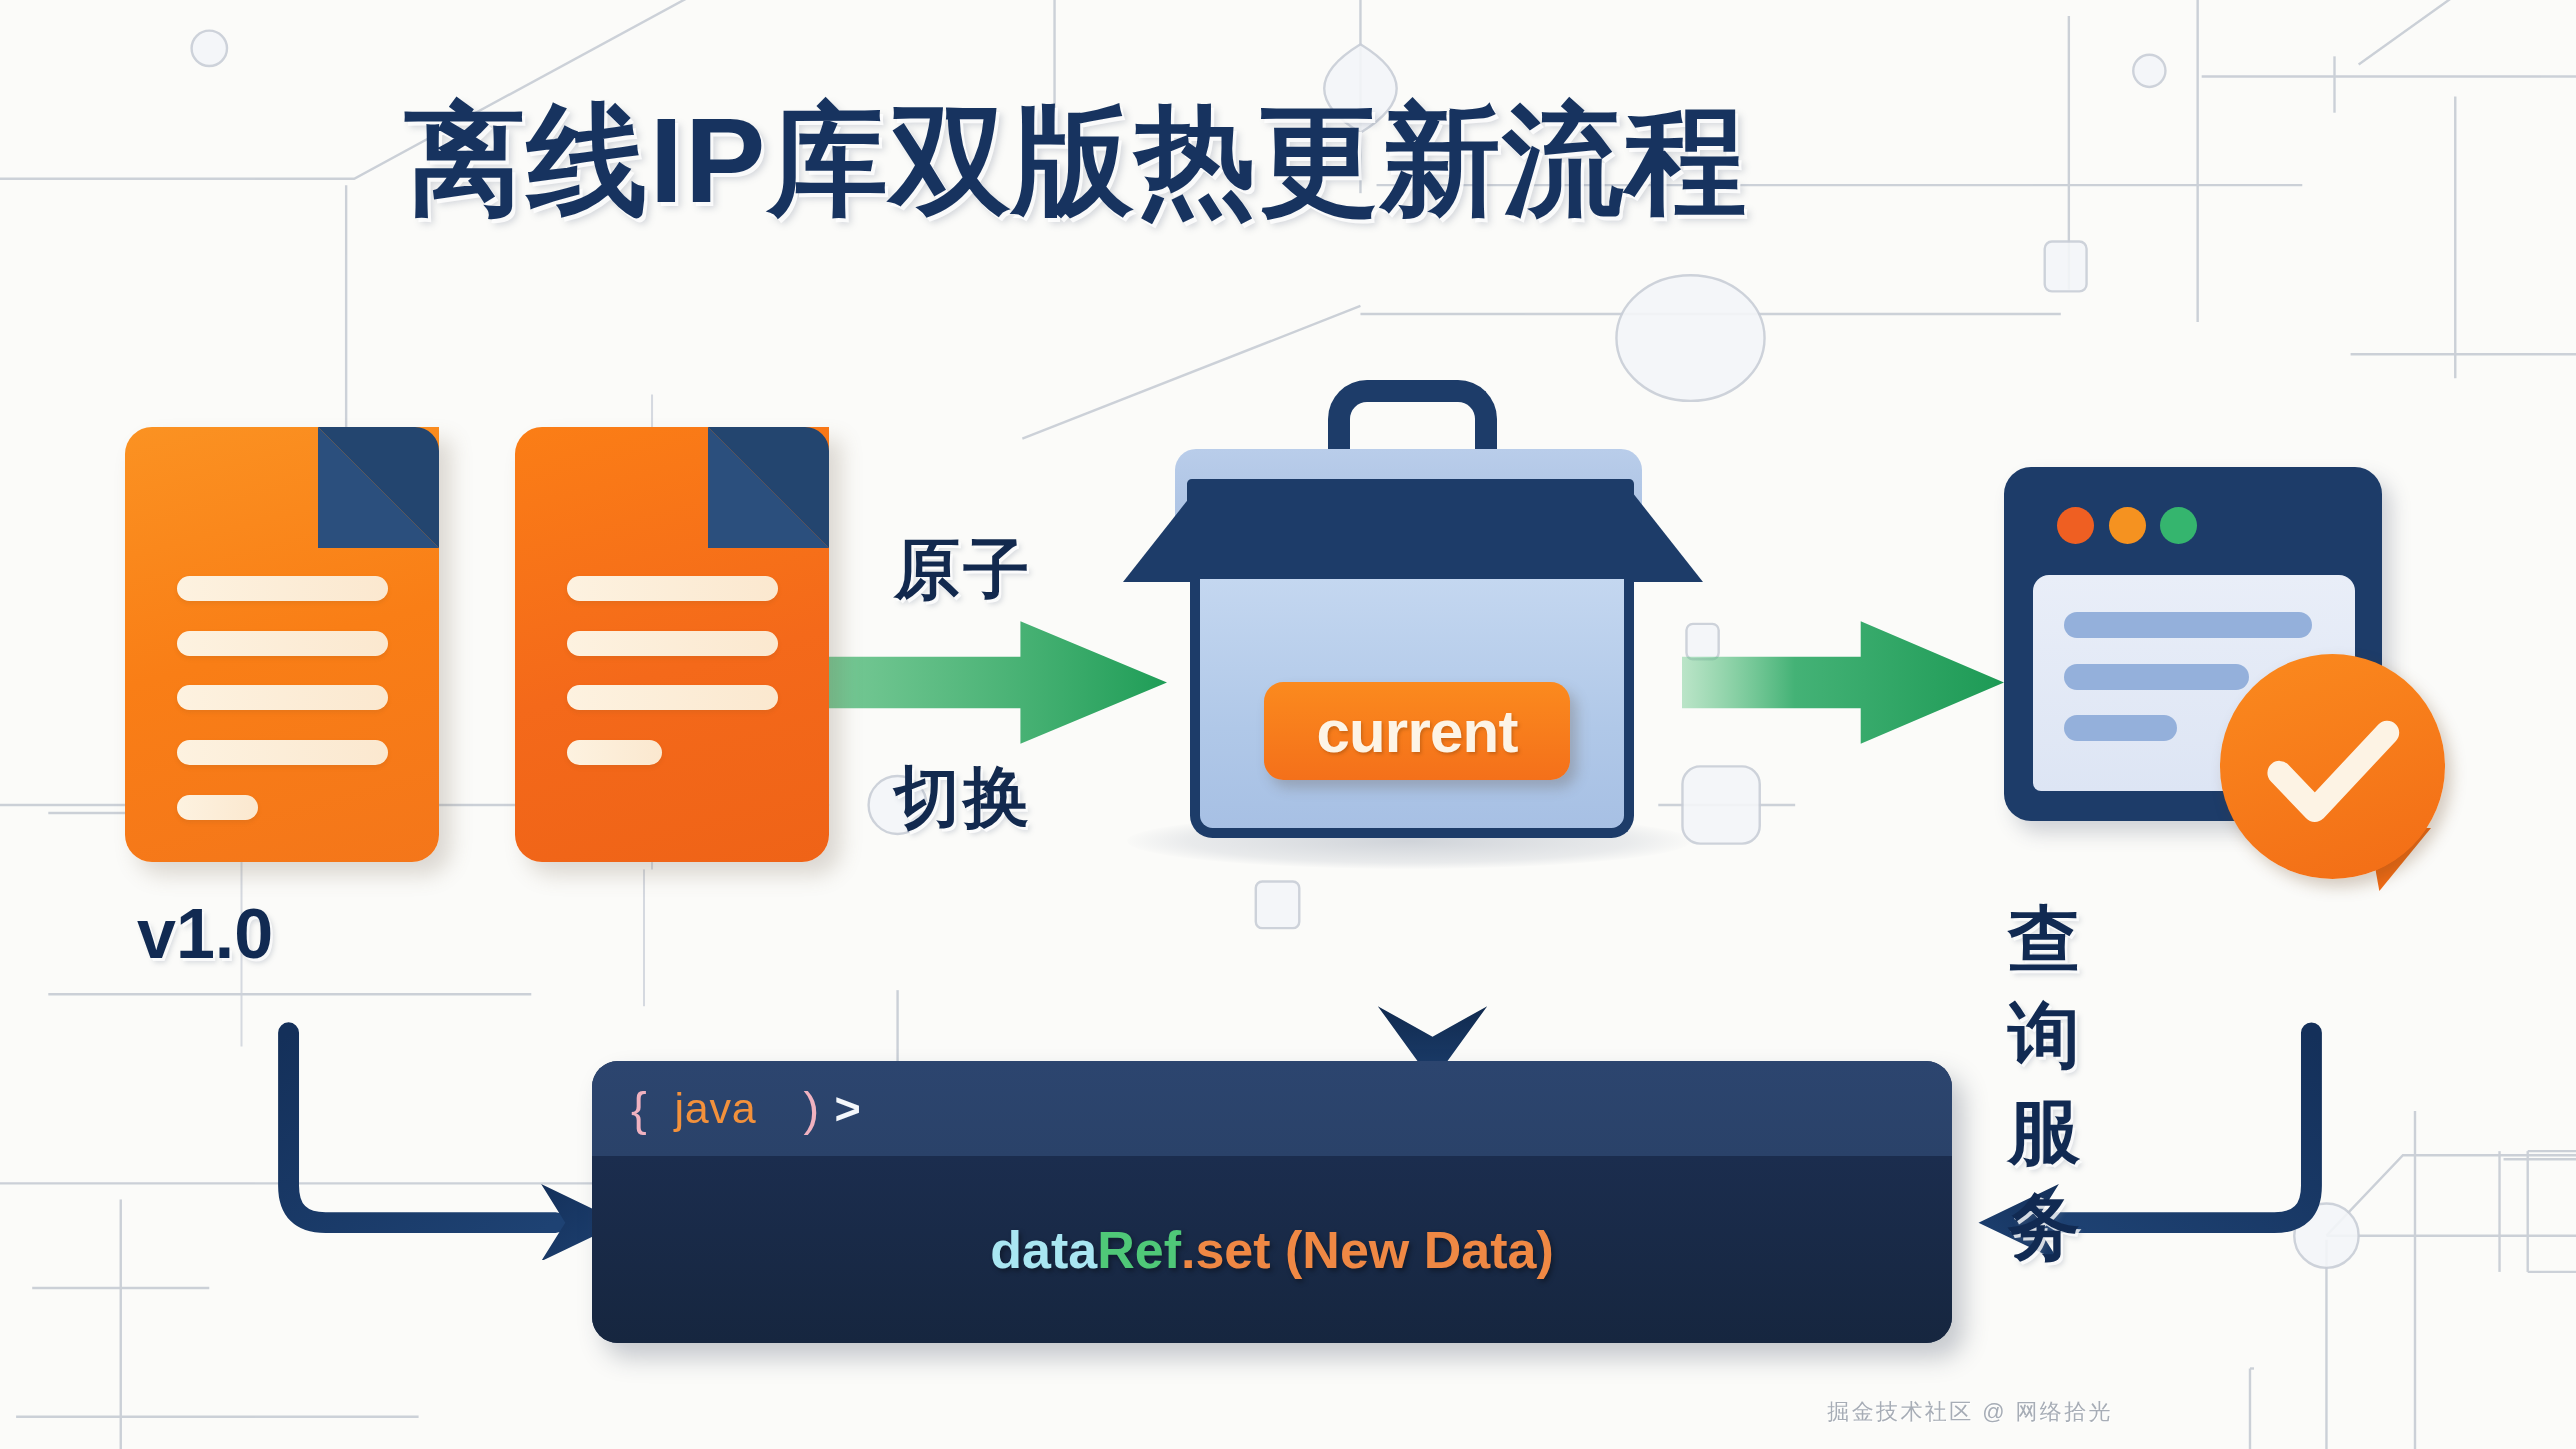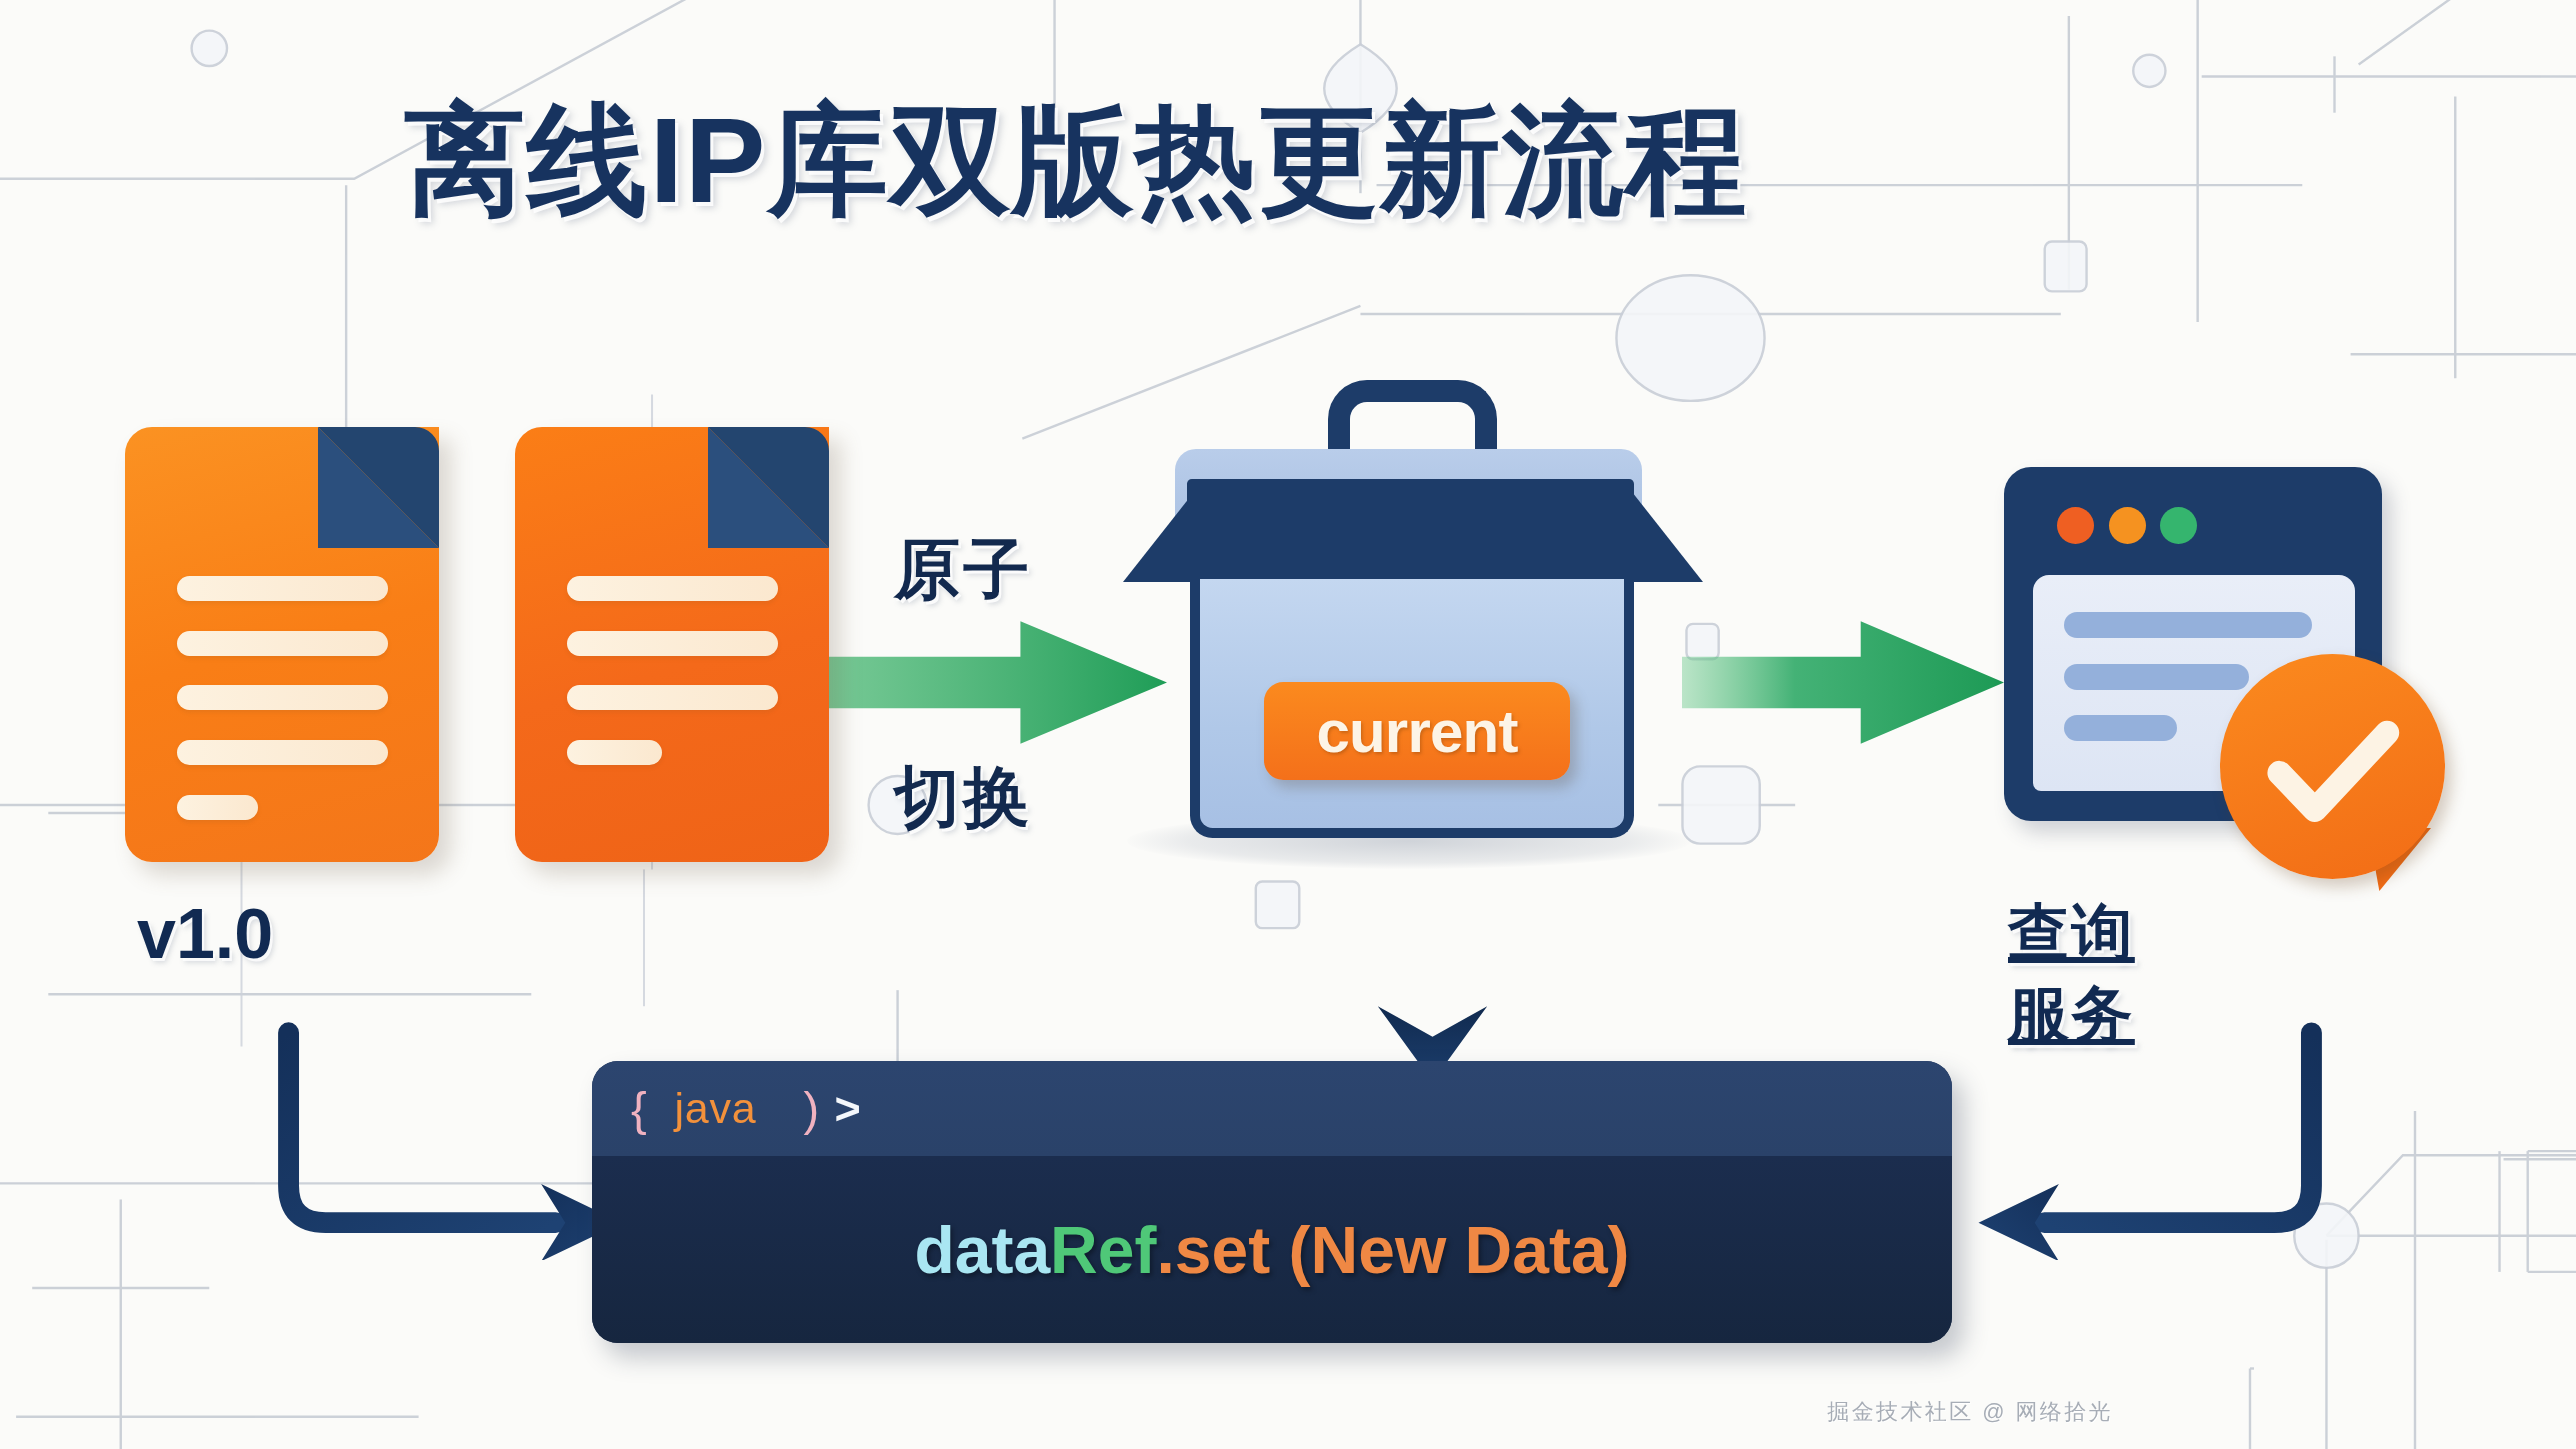--- a/index.html
+++ b/index.html
@@ -170,21 +170,21 @@
   .code-body{
     position:absolute;left:0;top:95px;width:100%;height:187px;
     background:linear-gradient(180deg,#1b2d4e,#16263f);
     display:flex;align-items:center;justify-content:center;
   }
   .tok{font-size:42px;font-weight:400;letter-spacing:0.8px;}
   .brace{color:#f0b2c0;font-size:47px;}
   .kw{color:#f3913b;font-size:43px;margin:0 47px 0 27px;}
   .gt{color:#f4f7fb;font-size:45px;margin-left:14.5px;font-weight:700;}
   .codeline{
-    font-size:66px;font-weight:700;letter-spacing:0px;
+    font-size:52px;font-weight:700;letter-spacing:0px;
     text-shadow:2.4px 3.2px 4.8px rgba(0,0,0,.35);
     white-space:nowrap;
   }
   .c-cyan{color:#a9e6f2;}
   .c-green{color:#4fc878;}
   .c-orange{color:#ef8844;}
 
   
   .wm{
     position:absolute;right:39px;bottom:22.5px;z-index:8;
@@ -329,21 +329,21 @@
       <div class="bw-line" style="top:89px;width:185px;"></div>
       <div class="bw-line" style="top:140px;width:113px;"></div>
     </div>
     <div class="bw-tail"></div>
     <div class="bw-check">
       <svg viewBox="0 0 280 280" style="position:absolute;inset:0;width:100%;height:100%;">
         <path d="M74 148 L118 194 L208 98" stroke="#fdf3e4" stroke-width="30" fill="none" stroke-linecap="round" stroke-linejoin="round"></path>
       </svg>
     </div>
   </div>
-  <div class="vlabel" style="left:2008px;top:892px;font-size:61px;letter-spacing:2.4px;text-decoration:underline;">查询服务</div>
+  <div class="vlabel" style="left:2008px;top:892px;font-size:72px;letter-spacing:2.4px;">查询服务</div>
 
   <svg class="navy" style="left:1360px;top:908px;width:145px;height:177px;" viewBox="0 0 180 220">
     <defs>
       <linearGradient id="nv1" x1="0" y1="0" x2="0" y2="1">
         <stop offset="0" stop-color="#102a4f"></stop>
         <stop offset="1" stop-color="#1d3f6e"></stop>
       </linearGradient>
     </defs>
     <path d="M90 0 L90 130" stroke="url(#nv1)" stroke-width="26" stroke-linecap="round" fill="none"></path>
     <path d="M22 122 L90 216 L158 122 L90 160 Z" fill="url(#nv1)"></path>

